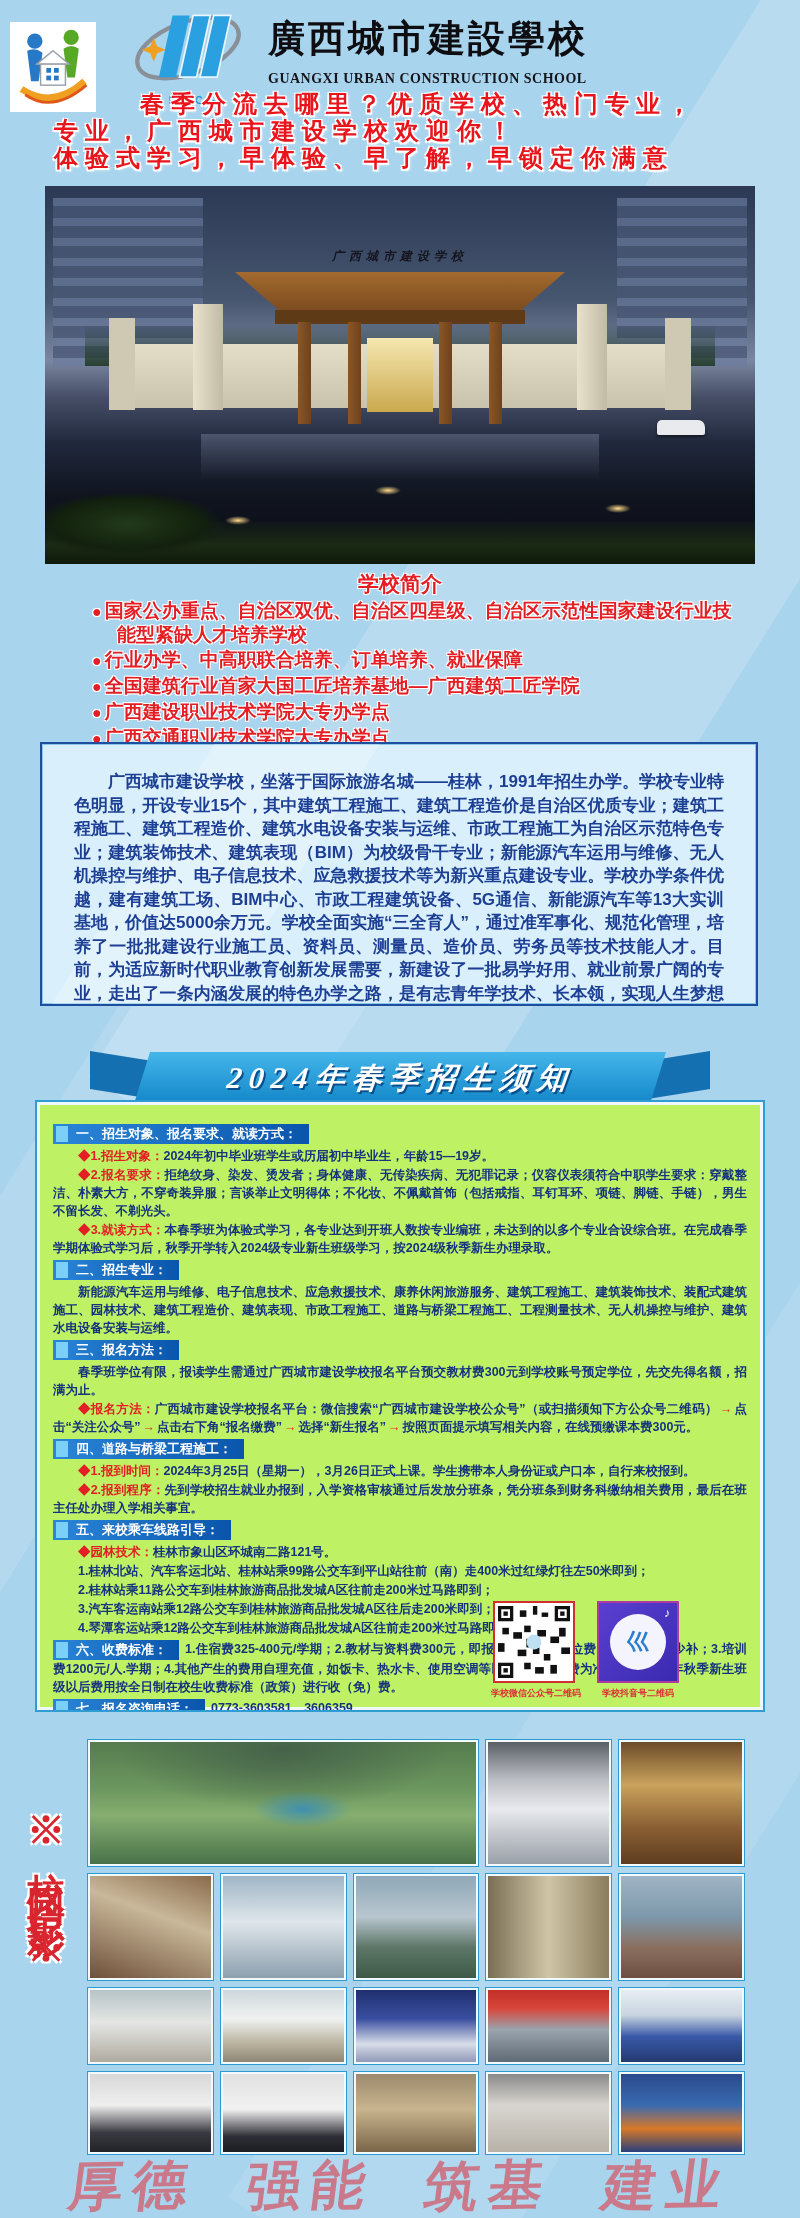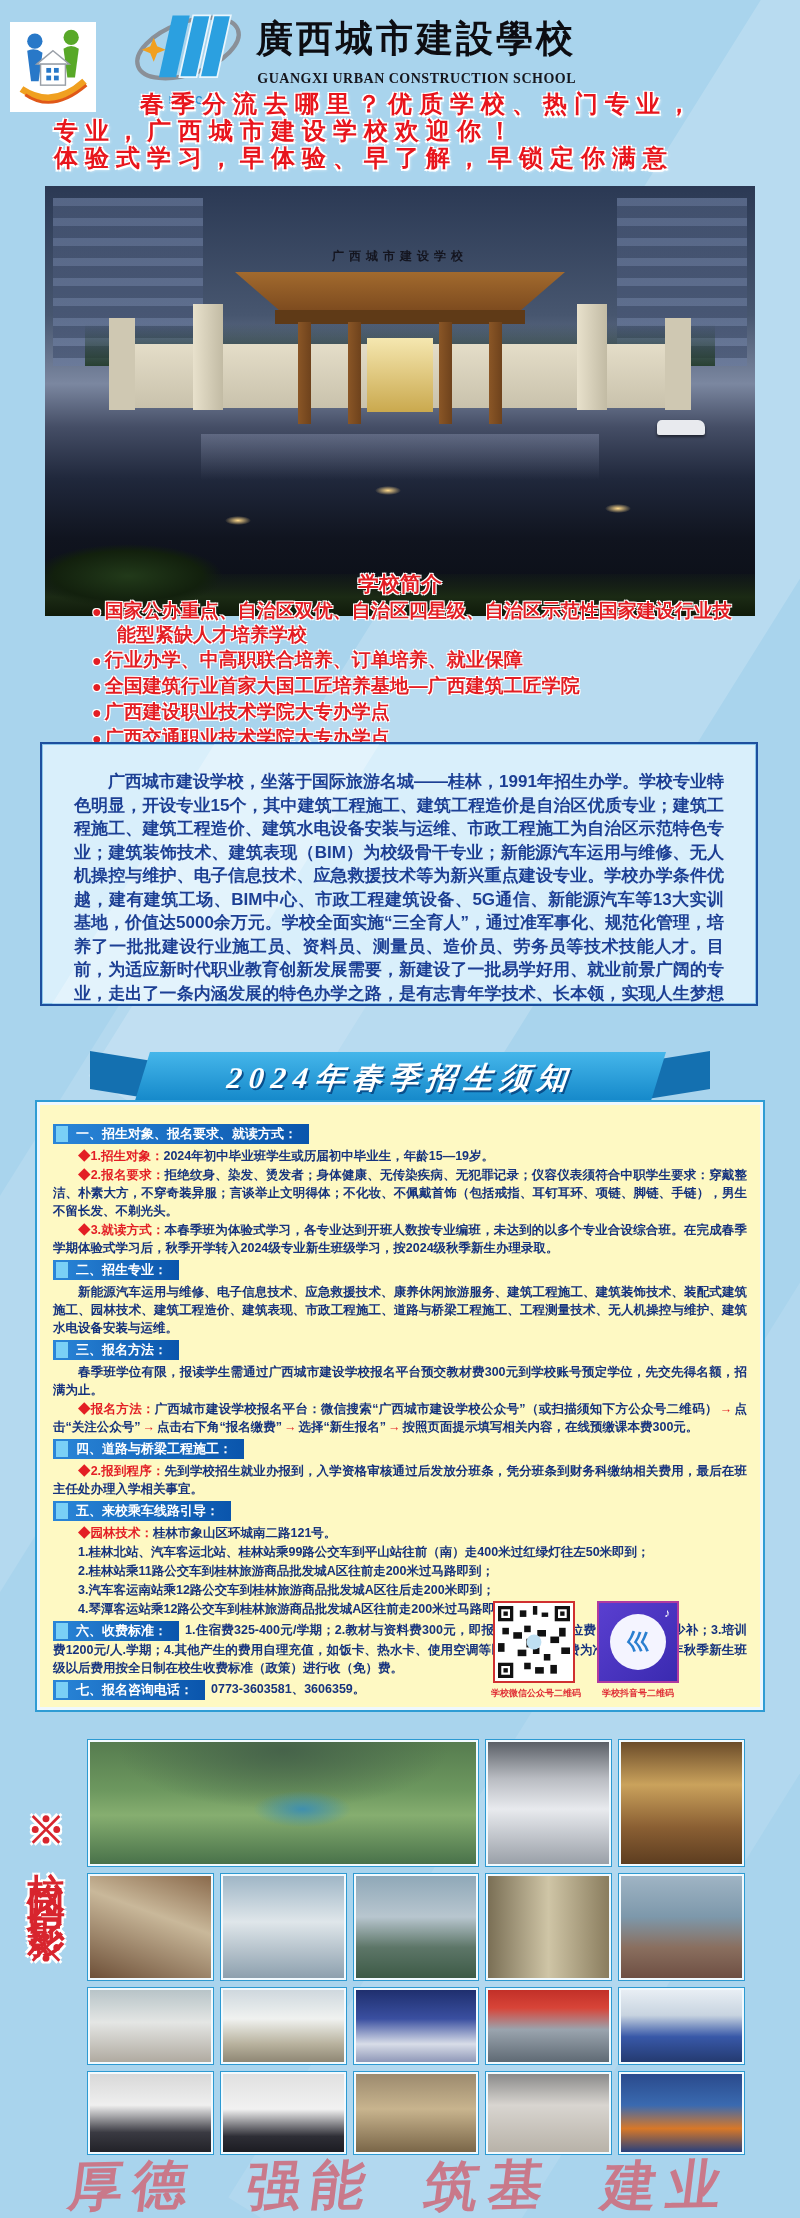--- a/index.html
+++ b/index.html
@@ -18,33 +18,33 @@
 
   
   .badge{position:absolute;left:10px;top:22px;width:86px;height:90px;background:#fff;}
   .badge svg{width:100%;height:100%;display:block;}
 
   
   .brand{position:absolute;left:128px;top:4px;display:flex;align-items:flex-start;}
   .mark{position:relative;width:120px;height:104px;flex:0 0 auto;}
   .mark svg{width:120px;height:88px;display:block;}
   .abbr{position:absolute;left:0;right:0;bottom:2px;text-align:center;color:#2b8fd0;font-weight:bold;font-size:10px;letter-spacing:6px;}
-  .names{margin-left:8px;padding-top:10px;text-align:right;}
+  .names{margin-left:20px;padding-top:10px;}
   .cn{font-size:37px;font-weight:900;color:#0d0d12;letter-spacing:3px;font-family:"Liberation Serif",serif;}
   .en{font-size:14px;font-weight:bold;color:#15151c;font-family:"Liberation Serif",serif;letter-spacing:.5px;margin-top:7px;}
 
   
   .headline{position:absolute;left:54px;top:90px;width:706px;color:var(--headline-red);
     font-weight:900;font-size:24px;letter-spacing:7px;line-height:27px;
     text-shadow:-1.5px -1.5px 0 #fff,1.5px -1.5px 0 #fff,-1.5px 1.5px 0 #fff,1.5px 1.5px 0 #fff,2px 2px 3px rgba(255,255,255,.7);}
   .hl1{text-indent:86px;}
 
   
-  .gate{position:absolute;left:45px;top:186px;width:710px;height:430px;overflow:hidden;
-    background:linear-gradient(180deg,#2b3954 0%,#47566f 30%,#7b87a0 46%,#454e66 56%,#20283c 68%,#10141f 82%,#0a0d14 100%);}
+  .gate{position:absolute;left:45px;top:186px;width:710px;height:378px;overflow:hidden;
+    background:linear-gradient(180deg,#2b3954 0%,#47566f 30%,#7b87a0 46%,#454e66 56%,#20283c 68%,#10141f 82%,#0a0d14 100%);font-style:italic;}
   .g-bld{position:absolute;top:12px;width:150px;height:168px;
     background:repeating-linear-gradient(0deg,rgba(150,170,210,.28) 0 8px,rgba(70,85,115,.45) 8px 20px),rgba(75,90,120,.55);}
   .g-bldL{left:8px;} .g-bldR{right:8px;width:130px;}
   .g-treeband{position:absolute;left:40px;right:40px;top:138px;height:42px;background:linear-gradient(180deg,rgba(40,70,45,0),rgba(33,58,38,.9));}
   .g-wall{position:absolute;left:64px;right:64px;top:158px;height:64px;background:linear-gradient(180deg,#e4ddc8,#c9c2ac);}
   .g-pill{position:absolute;top:118px;width:30px;height:106px;background:linear-gradient(90deg,#e8e1cc,#c2bba4);}
   .g-pillL{left:148px;} .g-pillR{right:148px;}
   .g-pill2{position:absolute;top:132px;width:26px;height:92px;background:#cfc8b2;}
   .g-pill2L{left:64px;} .g-pill2R{right:64px;}
   .g-canopy{position:absolute;left:50%;top:86px;width:330px;height:40px;transform:translateX(-50%);
@@ -79,21 +79,21 @@
   
   .ribbon{position:absolute;left:90px;top:1052px;width:620px;height:52px;}
   .rib-l{position:absolute;left:0;top:7px;width:100px;height:38px;background:#1470b0;transform:skewY(9deg);}
   .rib-r{position:absolute;right:0;top:7px;width:100px;height:38px;background:#1470b0;transform:skewY(-9deg);}
   .rib-main{position:absolute;left:44px;right:44px;top:0;bottom:0;background:linear-gradient(180deg,#45b6ea,#1286c8);
     display:flex;align-items:center;justify-content:center;clip-path:polygon(3% 0,100% 0,97% 100%,0 100%);}
   .rib-main span{color:#fff;font-size:30px;font-weight:900;font-style:italic;letter-spacing:7px;
     text-shadow:2px 2px 0 #0a4f8c;transform:skewX(-6deg);font-family:"Liberation Serif",serif;white-space:nowrap;}
 
   
-  .notice{position:absolute;left:35px;top:1100px;width:730px;height:612px;background:#fef9c3;
+  .notice{position:absolute;left:35px;top:1100px;width:730px;height:612px;background:#bef264;
     border:2px solid var(--border-blue);box-shadow:0 0 0 3px #eef8fe inset;padding:20px 16px 8px;overflow:hidden;}
   .nsec{margin-bottom:3px;position:relative;}
   .nbarrow{margin:2px 0 1px;}
   .nbar{display:inline-flex;align-items:stretch;background:linear-gradient(90deg,#2a86d8,#0a55ac);color:#fff;
     font-weight:bold;font-size:13px;line-height:16px;padding:2px 12px 2px 3px;}
   .nsq{width:12px;background:#7ad0f6;margin-right:8px;}
   .npara{margin:1px 0;font-size:12.5px;line-height:18px;color:var(--navy);font-weight:bold;text-align:justify;text-indent:2em;}
   .npara.ninline{text-indent:0;}
   .npara.ninline .nbar{margin-right:6px;vertical-align:-5px;}
   .nlab{color:var(--red);}
@@ -266,20 +266,21 @@
               <span>三、报名方法：</span>
             </span></div>
           <p class="npara">春季班学位有限，报读学生需通过广西城市建设学校报名平台预交教材费300元到学校账号预定学位，先交先得名额，招满为止。</p>
           <p class="npara"><span class="nlab">◆报名方法：</span>广西城市建设学校报名平台：微信搜索“广西城市建设学校公众号”（或扫描须知下方公众号二维码）<span class="narw">→</span>点击“关注公众号”<span class="narw">→</span>点击右下角“报名缴费”<span class="narw">→</span>选择“新生报名”<span class="narw">→</span>按照页面提示填写相关内容，在线预缴课本费300元。</p>
         </div>
         <div class="nsec">
           <div class="nbarrow"><span class="nbar">
               <span class="nsq"></span>
               <span>四、道路与桥梁工程施工：</span>
             </span></div>
+          <p class="npara"><span class="nlab">◆1.报到时间：</span>2024年3月25日（星期一），3月26日正式上课。学生携带本人身份证或户口本，自行来校报到。</p>
           <p class="npara"><span class="nlab">◆2.报到程序：</span>先到学校招生就业办报到，入学资格审核通过后发放分班条，凭分班条到财务科缴纳相关费用，最后在班主任处办理入学相关事宜。</p>
         </div>
         <div class="nsec">
           <div class="nbarrow"><span class="nbar">
               <span class="nsq"></span>
               <span>五、来校乘车线路引导：</span>
             </span></div>
           <p class="npara"><span class="nlab">◆园林技术：</span>桂林市象山区环城南二路121号。</p>
           <p class="npara">1.桂林北站、汽车客运北站、桂林站乘99路公交车到平山站往前（南）走400米过红绿灯往左50米即到；</p>
           <p class="npara">2.桂林站乘11路公交车到桂林旅游商品批发城A区往前走200米过马路即到；</p>

